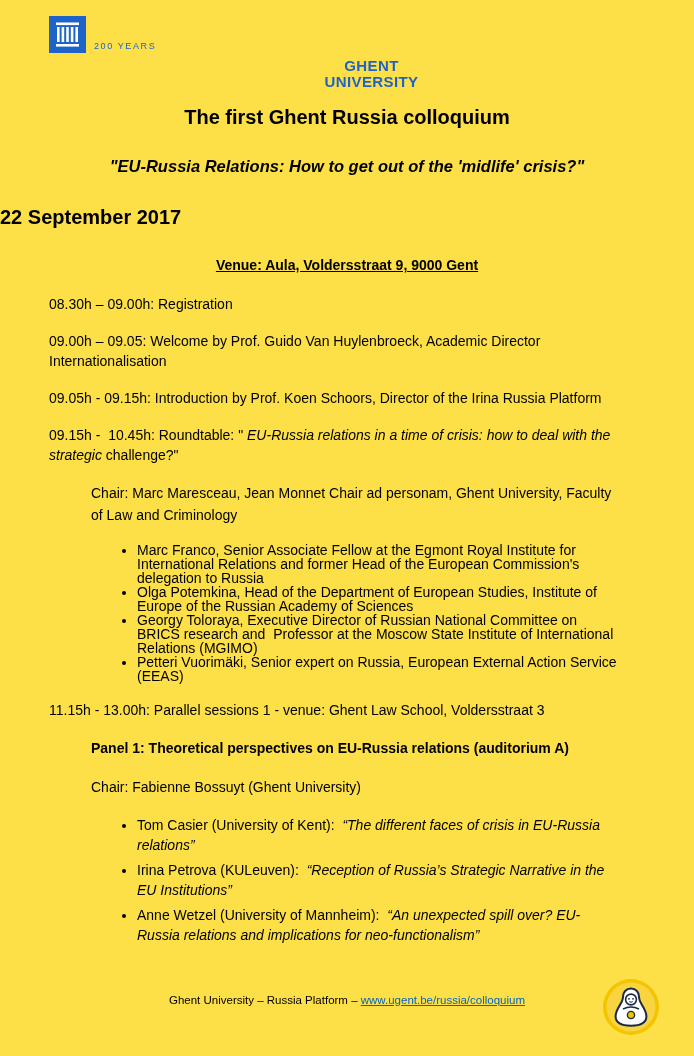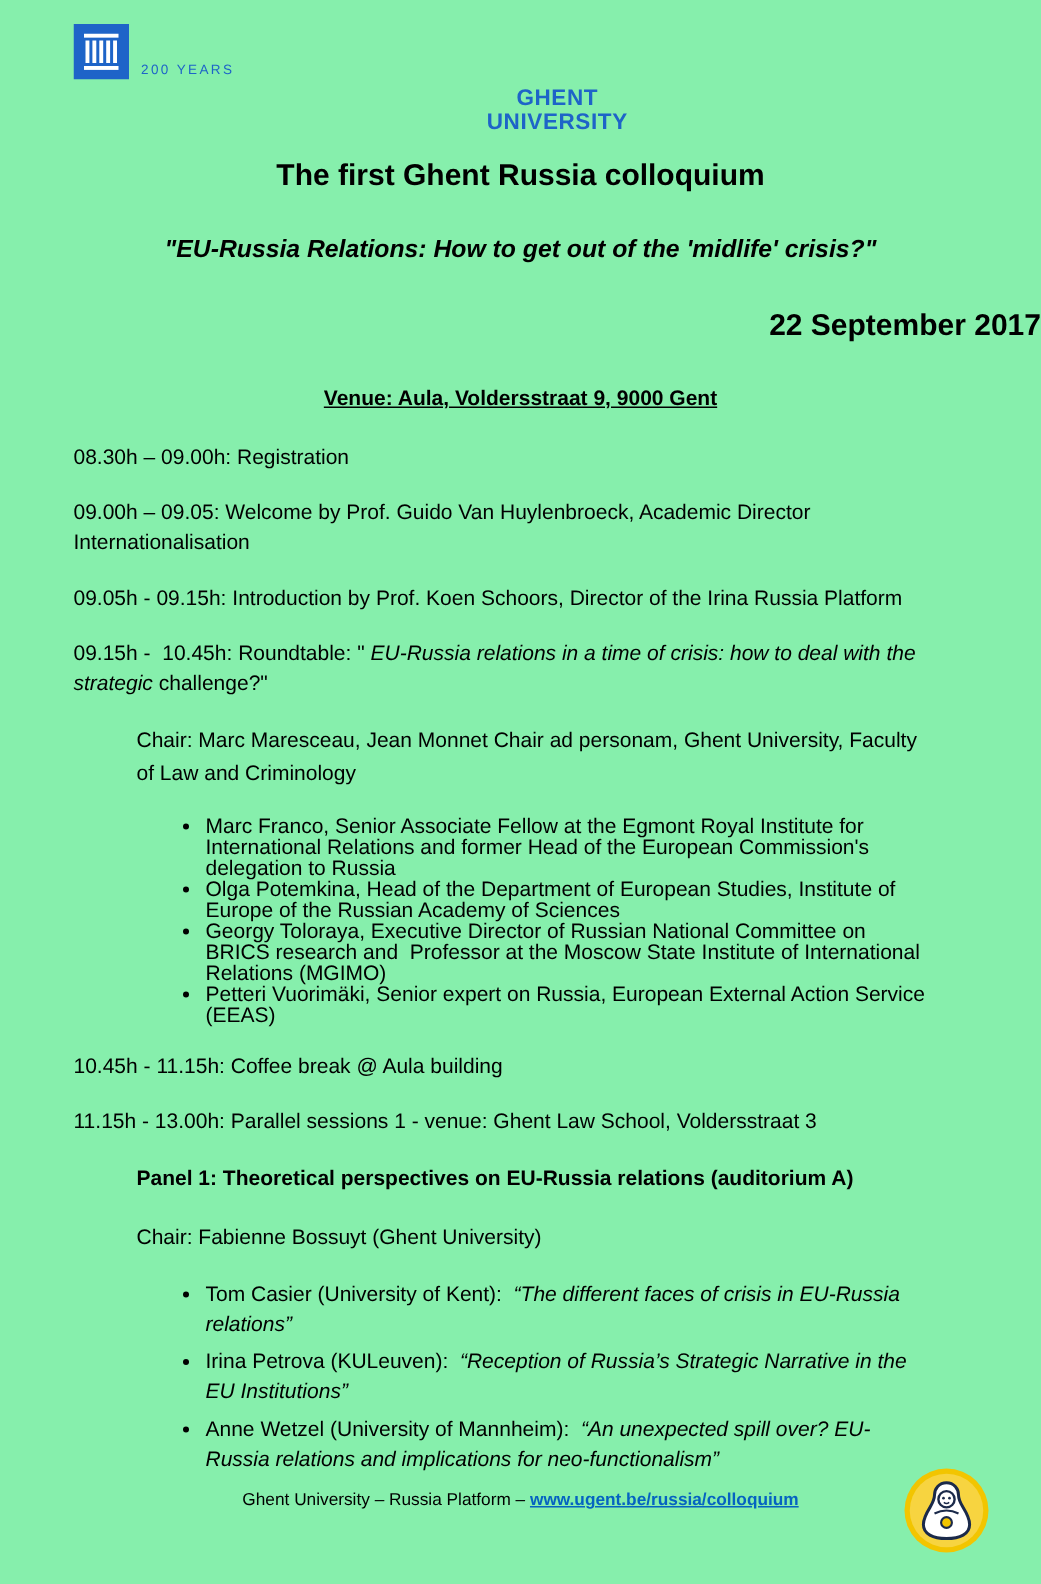--- a/index.html
+++ b/index.html
@@ -3,55 +3,55 @@
 <meta charset="utf-8">
 <style>
   * { box-sizing: border-box; margin: 0; padding: 0; }
   html, body { background: #ffffff; }
   body { font-family: "Liberation Sans", sans-serif; }
   .page {
     position: relative;
     width: 694px;
     height: 1056px;
     margin: 0 auto;
-    background: #86efac;
+    background: #fde047;
     color: #000000;
     overflow: hidden;
   }
   
   .logo { padding: 16px 0 0 49px; }
   .logo-row { display: flex; align-items: flex-end; gap: 8px; }
   .emblem { width: 37px; height: 37px; display: block; }
   .logo-years { color: #1E64C8; font-size: 9px; letter-spacing: 1.6px; padding-bottom: 2px; font-weight: 400; }
   .logo-name { color: #1E64C8; font-weight: 700; font-size: 15px; line-height: 16px; margin-top: 5px; letter-spacing: 0.4px; text-align: center; }
   
   .title    { text-align: center; font-size: 20px;   font-weight: 700; margin-top: 16px; }
   .subtitle { text-align: center; font-size: 16.5px; font-weight: 700; font-style: italic; margin-top: 28px; }
-  .date     { text-align: right; font-size: 20px;   font-weight: 700; margin-top: 30px; }
+  .date     { text-align: left; font-size: 20px;   font-weight: 700; margin-top: 30px; }
   .venue    { text-align: center; font-size: 14px;   font-weight: 700; margin-top: 28px; text-decoration: underline; }
   
   .schedule { margin-top: 21px; padding: 0 49px; font-size: 14px; }
   .sched { line-height: 20px; margin-bottom: 17px; white-space: pre-wrap; }
   .indent1 { margin-left: 42px; max-width: 530px; line-height: 22px; }
   .bold { font-weight: 700; }
   .it { font-style: italic; }
   ul.speakers {
     margin: 0 0 17px 68px; padding-left: 20px; width: 505px;
     list-style: disc; line-height: 14px;
   }
   ul.speakers li { white-space: pre-wrap; }
   ul.talks {
     margin: 0 0 0 68px; padding-left: 20px; width: 505px;
     list-style: disc; line-height: 20px;
   }
   ul.talks li { margin-bottom: 5px; white-space: pre-wrap; }
   ul.talks li::marker { font-size: 13px; }
   
   .footer { position: absolute; left: 0; right: 0; bottom: 50px; text-align: center; font-size: 11.5px; }
-  .footer a { color: #0563C1; text-decoration: underline; cursor: pointer; font-weight: bold; }
+  .footer a { color: #0563C1; text-decoration: underline; cursor: pointer; }
   .matryoshka { position: absolute; right: 34px; bottom: 20px; width: 58px; height: 58px; }
 </style>
 </head>
 <body>
 
 <div class="page">
 
   <div class="logo">
     <div class="logo-row">
       <svg class="emblem" viewBox="0 0 37 37" aria-hidden="true">
@@ -88,21 +88,20 @@
 
     <p class="sched indent1">Chair: Marc Maresceau, Jean Monnet Chair ad personam, Ghent University, Faculty of Law and Criminology</p>
 
     <ul class="speakers">
       <li>Marc Franco, Senior Associate Fellow at the Egmont Royal Institute for International Relations and former Head of the European Commission's delegation to Russia</li>
       <li>Olga Potemkina, Head of the Department of European Studies, Institute of Europe of the Russian Academy of Sciences</li>
       <li>Georgy Toloraya, Executive Director of Russian National Committee on BRICS research and  Professor at the Moscow State Institute of International Relations (MGIMO)</li>
       <li>Petteri Vuorimäki, Senior expert on Russia, European External Action Service (EEAS)</li>
     </ul>
 
-    <p class="sched">10.45h - 11.15h: Coffee break @ Aula building</p>
     <p class="sched">11.15h - 13.00h: Parallel sessions 1 - venue: Ghent Law School, Voldersstraat 3</p>
 
     <p class="sched indent1 bold">Panel 1: Theoretical perspectives on EU-Russia relations (auditorium A)</p>
     <p class="sched indent1">Chair: Fabienne Bossuyt (Ghent University)</p>
 
     <ul class="talks">
       <li><span>Tom Casier (University of Kent):  </span><span class="it">“The different faces of crisis in EU-Russia relations”</span></li>
       <li><span>Irina Petrova (KULeuven):  </span><span class="it">“Reception of Russia’s Strategic Narrative in the EU Institutions”</span></li>
       <li><span>Anne Wetzel (University of Mannheim):  </span><span class="it">“An unexpected spill over? EU-Russia relations and implications for neo-functionalism”</span></li>
     </ul>

